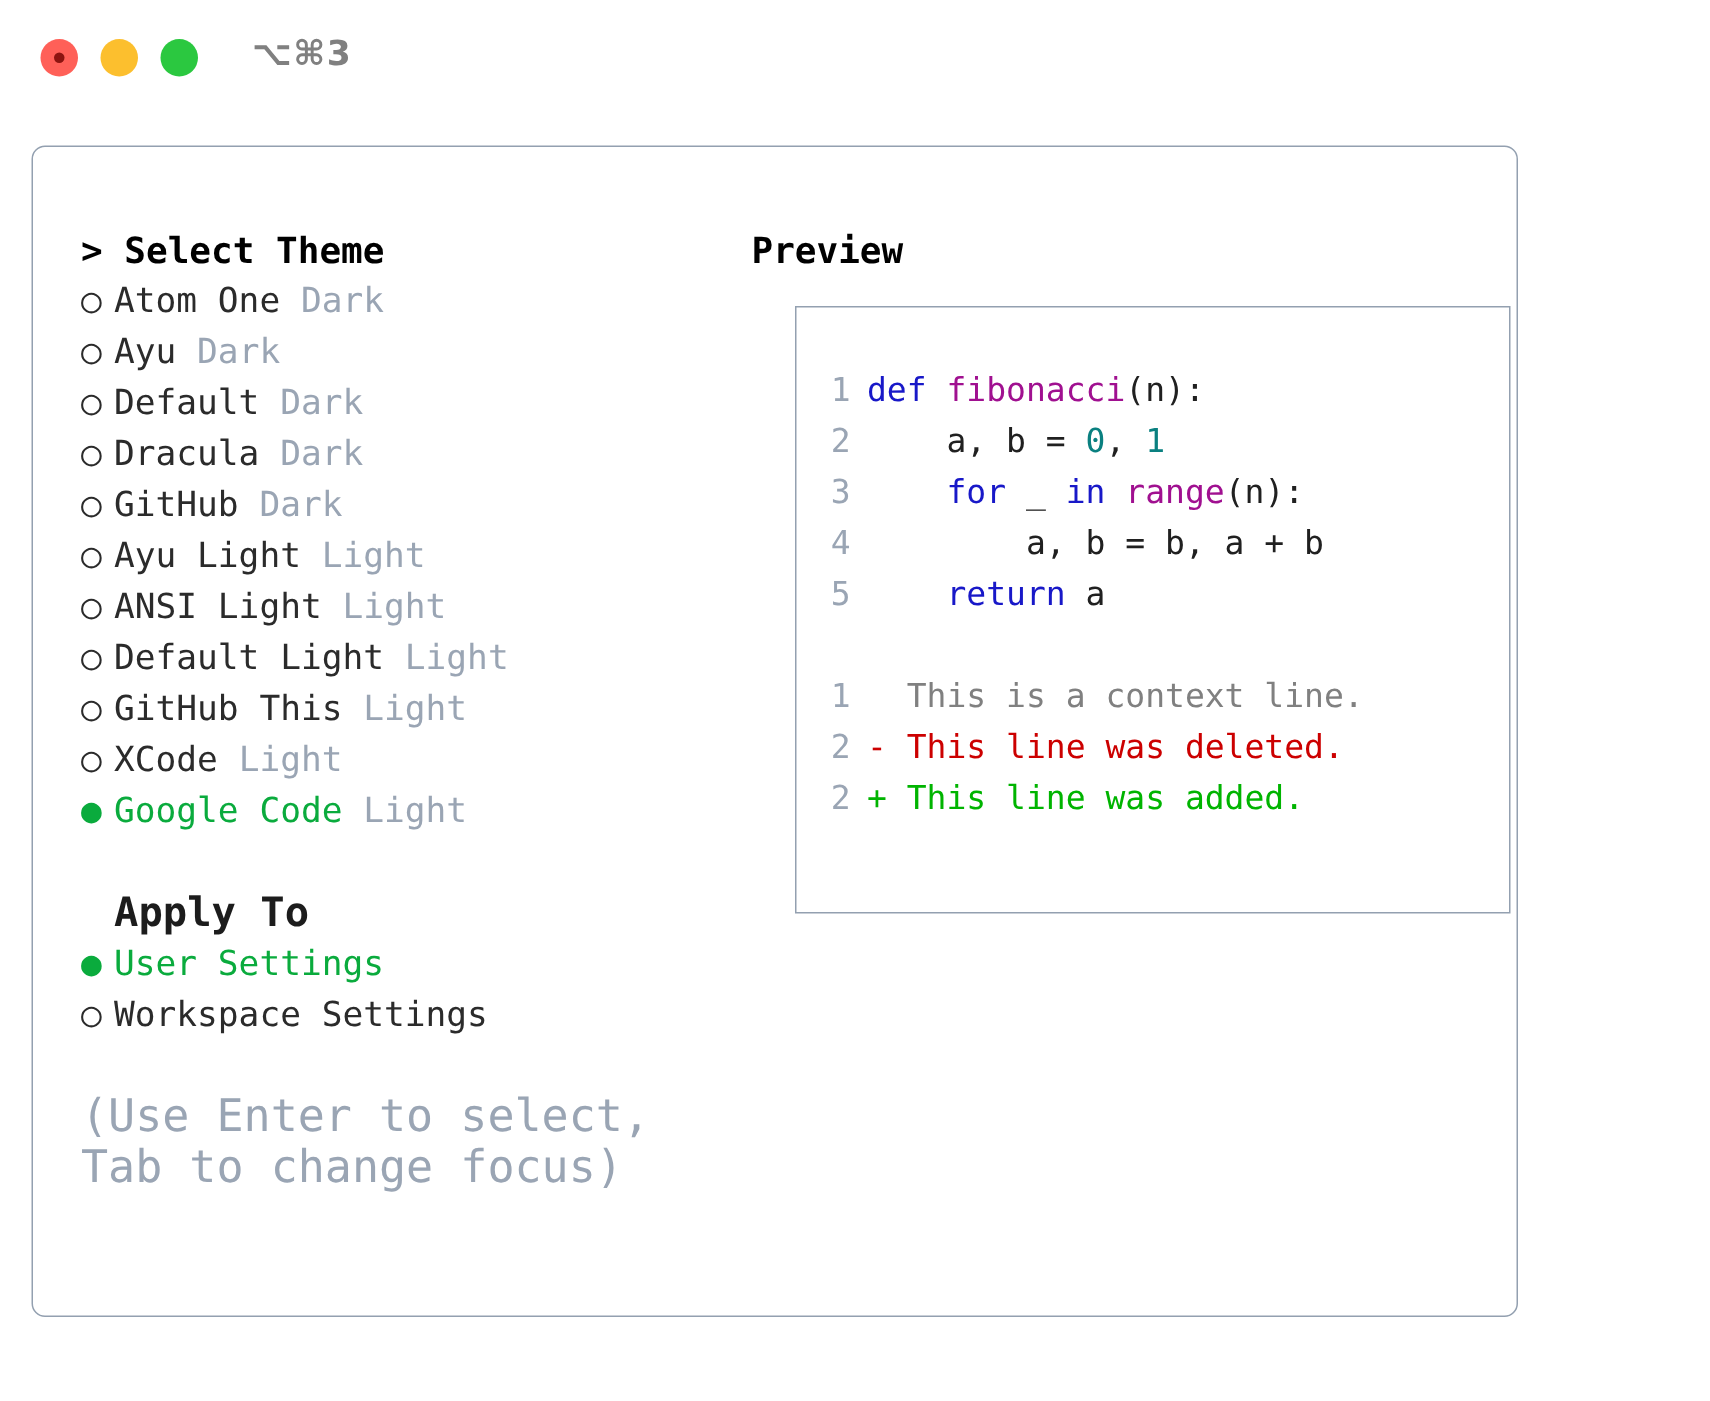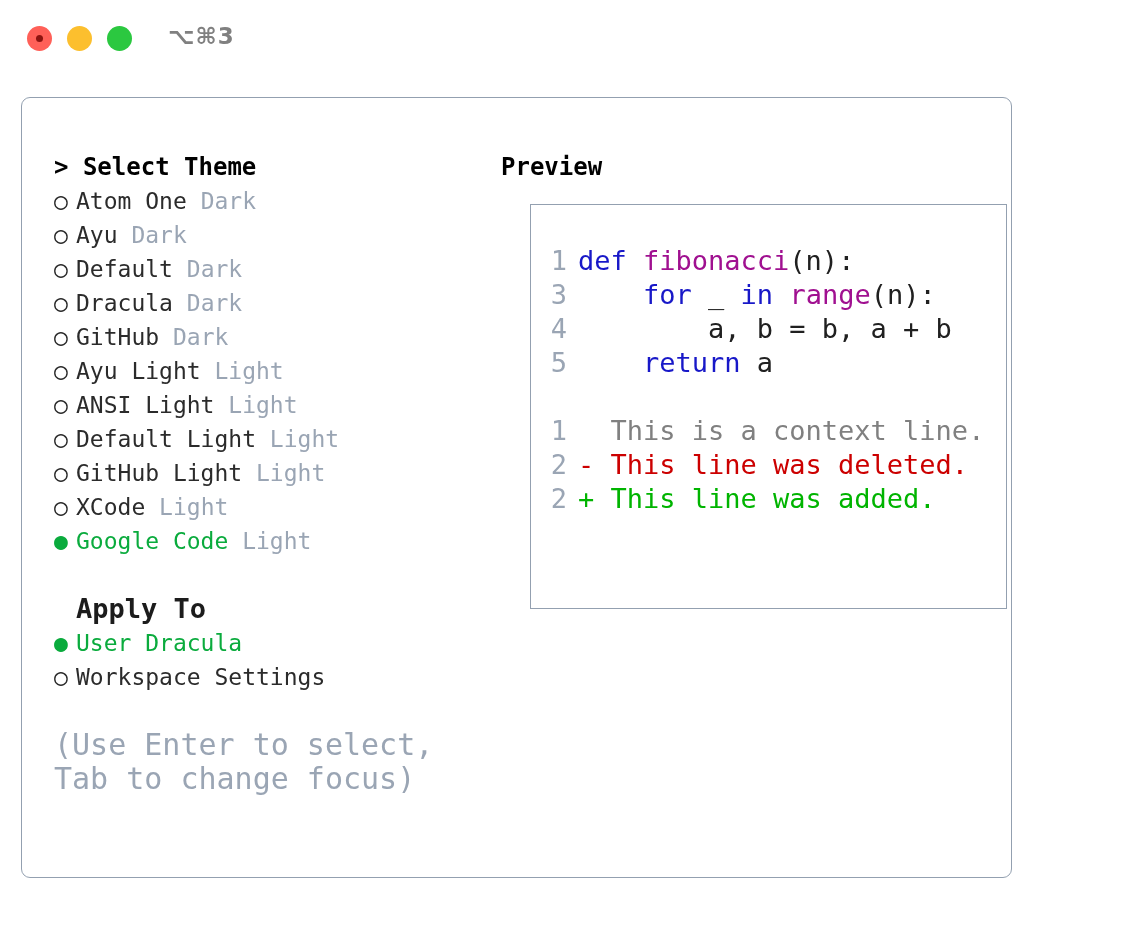--- a/index.html
+++ b/index.html
@@ -161,21 +161,21 @@
     border: 1.5px solid #93a0b0;
     box-sizing: border-box;
     background: #ffffff;
   }
 
   .code {
     position: absolute;
     left: 0;
     top: 39px;
     width: 100%;
-    font-size: 27px;
+    font-size: 22px;
     line-height: 34px;
   }
   .cline {
     height: 34px;
     line-height: 34px;
     white-space: pre;
   }
   .gutter {
     display: inline-block;
     width: 36px;
@@ -219,44 +219,45 @@
 
       <div class="list" id="theme-list">
           <div class="row"><span class="bullet">○</span><span class="label">Atom One</span><span class="tag"> Dark</span></div>
           <div class="row"><span class="bullet">○</span><span class="label">Ayu</span><span class="tag"> Dark</span></div>
           <div class="row"><span class="bullet">○</span><span class="label">Default</span><span class="tag"> Dark</span></div>
           <div class="row"><span class="bullet">○</span><span class="label">Dracula</span><span class="tag"> Dark</span></div>
           <div class="row"><span class="bullet">○</span><span class="label">GitHub</span><span class="tag"> Dark</span></div>
           <div class="row"><span class="bullet">○</span><span class="label">Ayu Light</span><span class="tag"> Light</span></div>
           <div class="row"><span class="bullet">○</span><span class="label">ANSI Light</span><span class="tag"> Light</span></div>
           <div class="row"><span class="bullet">○</span><span class="label">Default Light</span><span class="tag"> Light</span></div>
-          <div class="row"><span class="bullet">○</span><span class="label">GitHub Light</span><span class="tag"> Light</span></div>
+          <div class="row"><span class="bullet">○</span><span class="label">GitHub This</span><span class="tag"> Light</span></div>
           <div class="row"><span class="bullet">○</span><span class="label">XCode</span><span class="tag"> Light</span></div>
           <div class="row selected"><span class="bullet sel">●</span><span class="label">Google Code</span><span class="tag"> Light</span></div>
         </div>
 
       <div class="spacer"></div>
 
       <div class="subheading">Apply To</div>
 
       <div class="list" id="apply-list">
-          <div class="row selected"><span class="bullet sel">●</span><span class="label">User Dracula</span></div>
+          <div class="row selected"><span class="bullet sel">●</span><span class="label">User Settings</span></div>
           <div class="row"><span class="bullet">○</span><span class="label">Workspace Settings</span></div>
         </div>
 
       <div class="hint">(Use Enter to select, Tab to change focus)</div>
     </div>
 
     <div class="col-right">
 
       <div class="heading">Preview</div>
 
       <div class="preview-box">
         <div class="code" id="code-area">
             <div class="cline"><span class="gutter">1</span><span class="ctext"><span class="kw">def</span><span class="plain"> </span><span class="fn">fibonacci</span><span class="punct">(n):</span></span></div>
+            <div class="cline"><span class="gutter">2</span><span class="ctext"><span class="plain">    a, b = </span><span class="num">0</span><span class="plain">, </span><span class="num">1</span></span></div>
             <div class="cline"><span class="gutter">3</span><span class="ctext"><span class="plain">    </span><span class="kw">for</span><span class="plain"> _ </span><span class="kw">in</span><span class="plain"> </span><span class="fn">range</span><span class="punct">(n):</span></span></div>
             <div class="cline"><span class="gutter">4</span><span class="ctext"><span class="plain">        a, b = b, a + b</span></span></div>
             <div class="cline"><span class="gutter">5</span><span class="ctext"><span class="plain">    </span><span class="kw">return</span><span class="plain"> a</span></span></div>
             <div class="blank"></div>
             <div class="cline"><span class="gutter">1</span><span class="ctext d-ctx">  This is a context line.</span></div>
             <div class="cline"><span class="gutter">2</span><span class="ctext d-del">- This line was deleted.</span></div>
             <div class="cline"><span class="gutter">2</span><span class="ctext d-add">+ This line was added.</span></div>
           </div>
       </div>
     </div>

